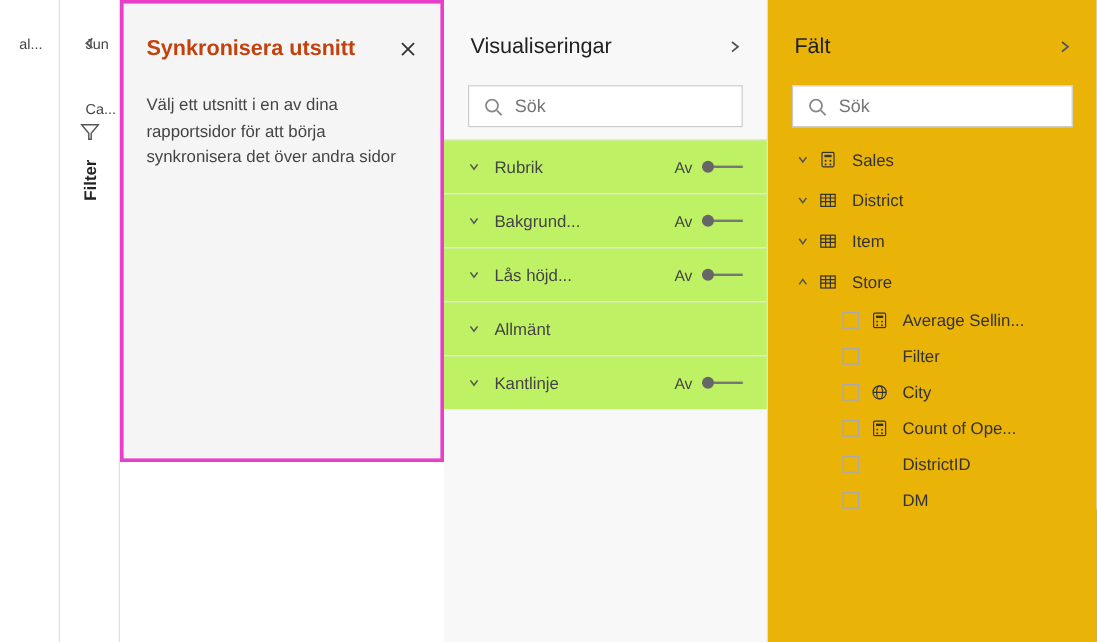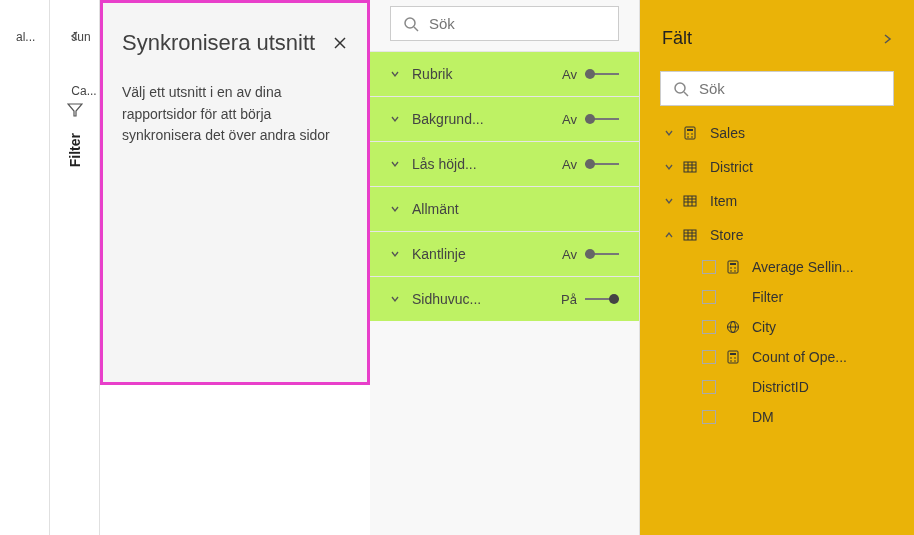--- a/index.html
+++ b/index.html
@@ -12,21 +12,21 @@
   .left-dots span { display: block; font-size: 12px; color: #444; margin-bottom: 40px; }
   .arrow-small { font-size: 10px; margin-left: 18px; margin-top: 10px; }
 
   .filter-strip { width: 50px; border-right: 1px solid #e0e0e0; padding-top: 30px; display: flex; flex-direction: column; align-items: center; }
   .filter-collapse { font-size: 14px; color: #555; margin-bottom: 60px; cursor: pointer; }
   .filter-label { writing-mode: vertical-rl; transform: rotate(180deg); font-weight: 600; font-size: 14px; color: #222; }
   .filter-icon { margin-bottom: 15px; }
 
   .sync-pane { width: 270px; border-right: 1px solid #e0e0e0; background: #f5f5f5; outline: 3px solid #e83fca; outline-offset: -3px; padding: 20px 22px; height: 385px; margin-top: 0; }
   .sync-header { display: flex; align-items: center; justify-content: space-between; margin-bottom: 26px; margin-top: 10px; }
-  .sync-title { font-size: 22px; color: #404040; font-weight: 400; }
+  .sync-title { font-size: 18px; color: #c2410c; font-weight: 700; }
   .sync-close { font-size: 16px; cursor: pointer; color: #333; }
   .sync-body { font-size: 14px; color: #444; line-height: 1.55; }
 
   .viz-pane { width: 270px; border-right: 1px solid #e0e0e0; background: #f8f8f8; }
   .viz-header { display: flex; align-items: center; justify-content: space-between; padding: 28px 22px 16px 22px; }
   .viz-title { font-size: 18px; color: #222; }
   .chevron-r { font-size: 14px; color: #555; cursor: pointer; }
 
   .search-box { margin: 6px 20px 10px 20px; border: 1px solid #ccc; background: #fff; display: flex; align-items: center; padding: 8px 12px; }
   .search-box svg { margin-right: 10px; flex-shrink:0; }
@@ -92,20 +92,28 @@
       <svg width="14" height="14" viewBox="0 0 14 14">
           <line x1="2" y1="2" x2="12" y2="12" stroke="#333" stroke-width="1.5"></line>
           <line x1="12" y1="2" x2="2" y2="12" stroke="#333" stroke-width="1.5"></line>
         </svg>
     </div>
   </div>
   <div class="sync-body">Välj ett utsnitt i en av dina rapportsidor för att börja synkronisera det över andra sidor</div>
 </div>
 
 <div class="viz-pane">
+  <div class="viz-header">
+    <div class="viz-title">Visualiseringar</div>
+    <div class="chevron-r">
+      <svg width="10" height="12" viewBox="0 0 10 12">
+          <polyline points="3,2 8,6 3,10" fill="none" stroke="#555" stroke-width="1.5"></polyline>
+        </svg>
+    </div>
+  </div>
   <div class="search-box">
     <svg width="16" height="16" viewBox="0 0 16 16">
         <circle cx="7" cy="7" r="5" fill="none" stroke="#888" stroke-width="1.5"></circle>
         <line x1="11" y1="11" x2="15" y2="15" stroke="#888" stroke-width="1.5"></line>
       </svg>
     <input placeholder="Sök" style="">
   </div>
   <div id="viz-props">
       <div class="prop-row">
         <span class="chev">
@@ -156,33 +164,20 @@
     </div>
       <div class="prop-row">
         <span class="chev">
           <svg width="10" height="10" viewBox="0 0 10 10">
             <polyline points="2,3 5,7 8,3" fill="none" stroke="#555" stroke-width="1.3"></polyline>
           </svg>
         </span>
     <span class="plabel">Kantlinje</span>
     <span class="state">Av</span>
       <div class="toggle off">
-          <div class="track"></div>
-          <div class="knob"></div>
-        </div>
-      </div>
-      <div class="prop-row">
-        <span class="chev">
-          <svg width="10" height="10" viewBox="0 0 10 10">
-            <polyline points="2,3 5,7 8,3" fill="none" stroke="#555" stroke-width="1.3"></polyline>
-          </svg>
-        </span>
-    <span class="plabel">Sidhuvuc...</span>
-    <span class="state">På</span>
-      <div class="toggle on">
           <div class="track"></div>
           <div class="knob"></div>
         </div>
       </div>
     </div>
 </div>
 
 <div class="fields-pane">
   <div class="viz-header">
     <div class="viz-title">Fält</div>

